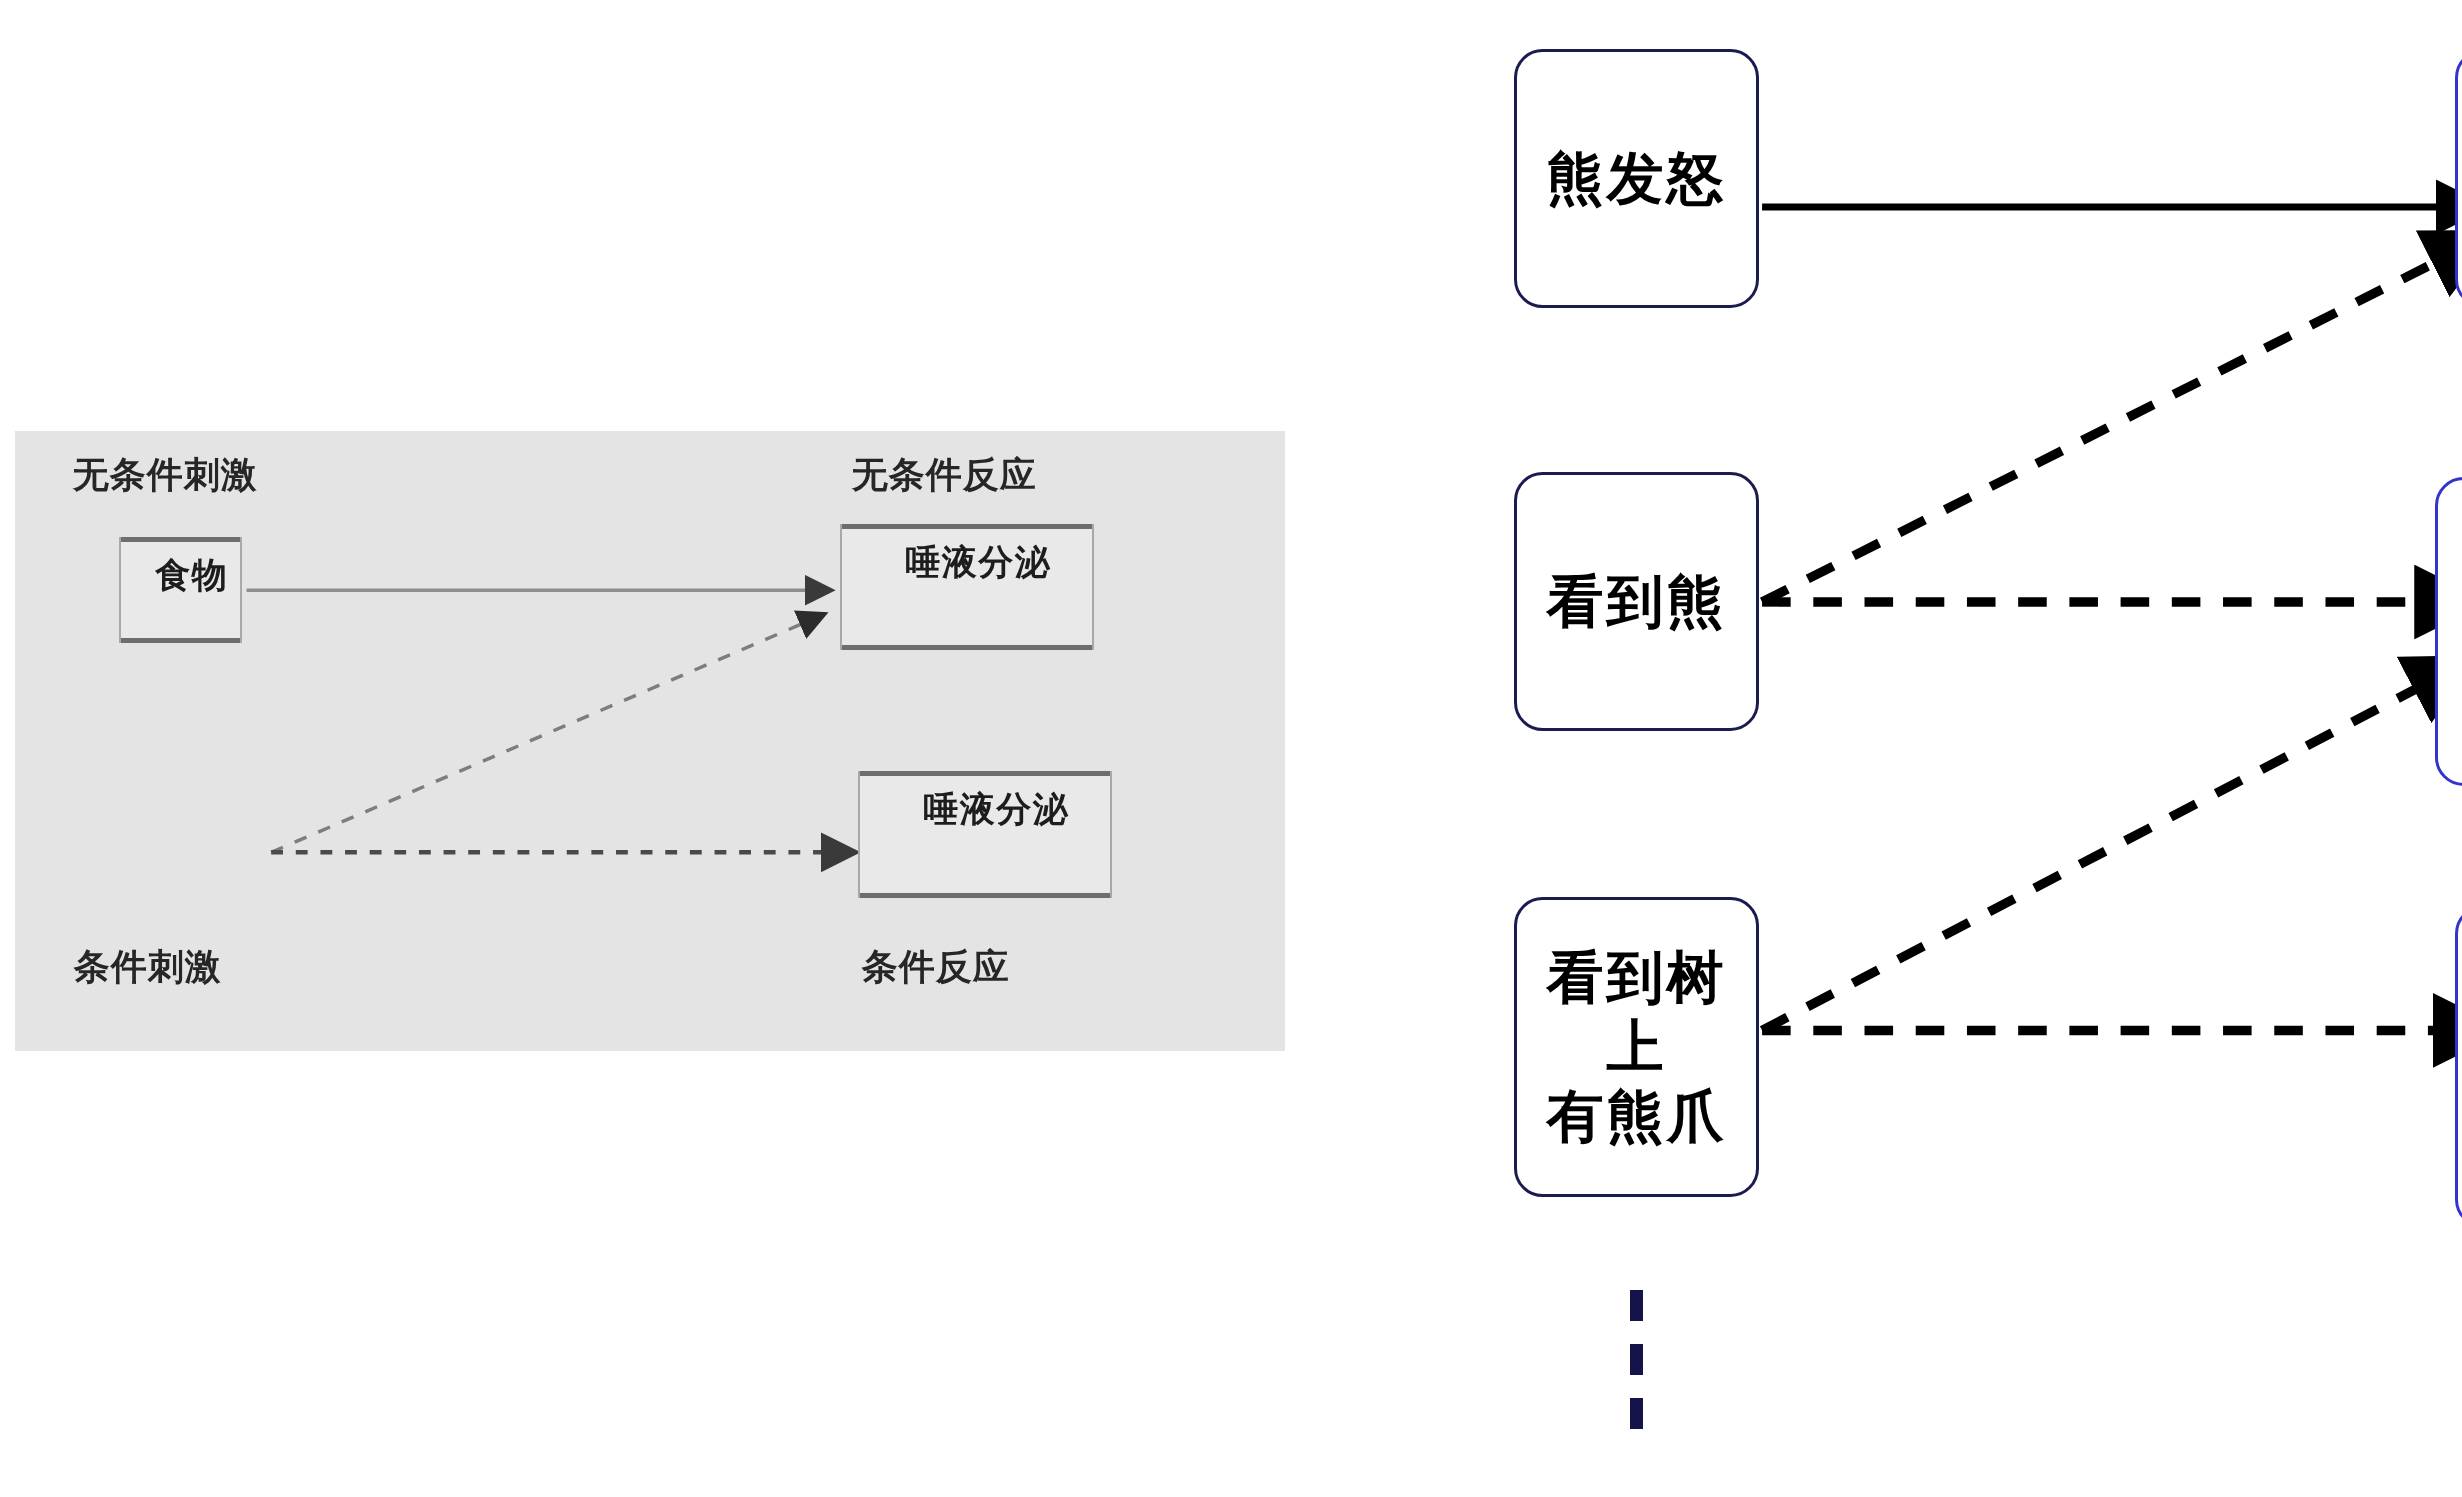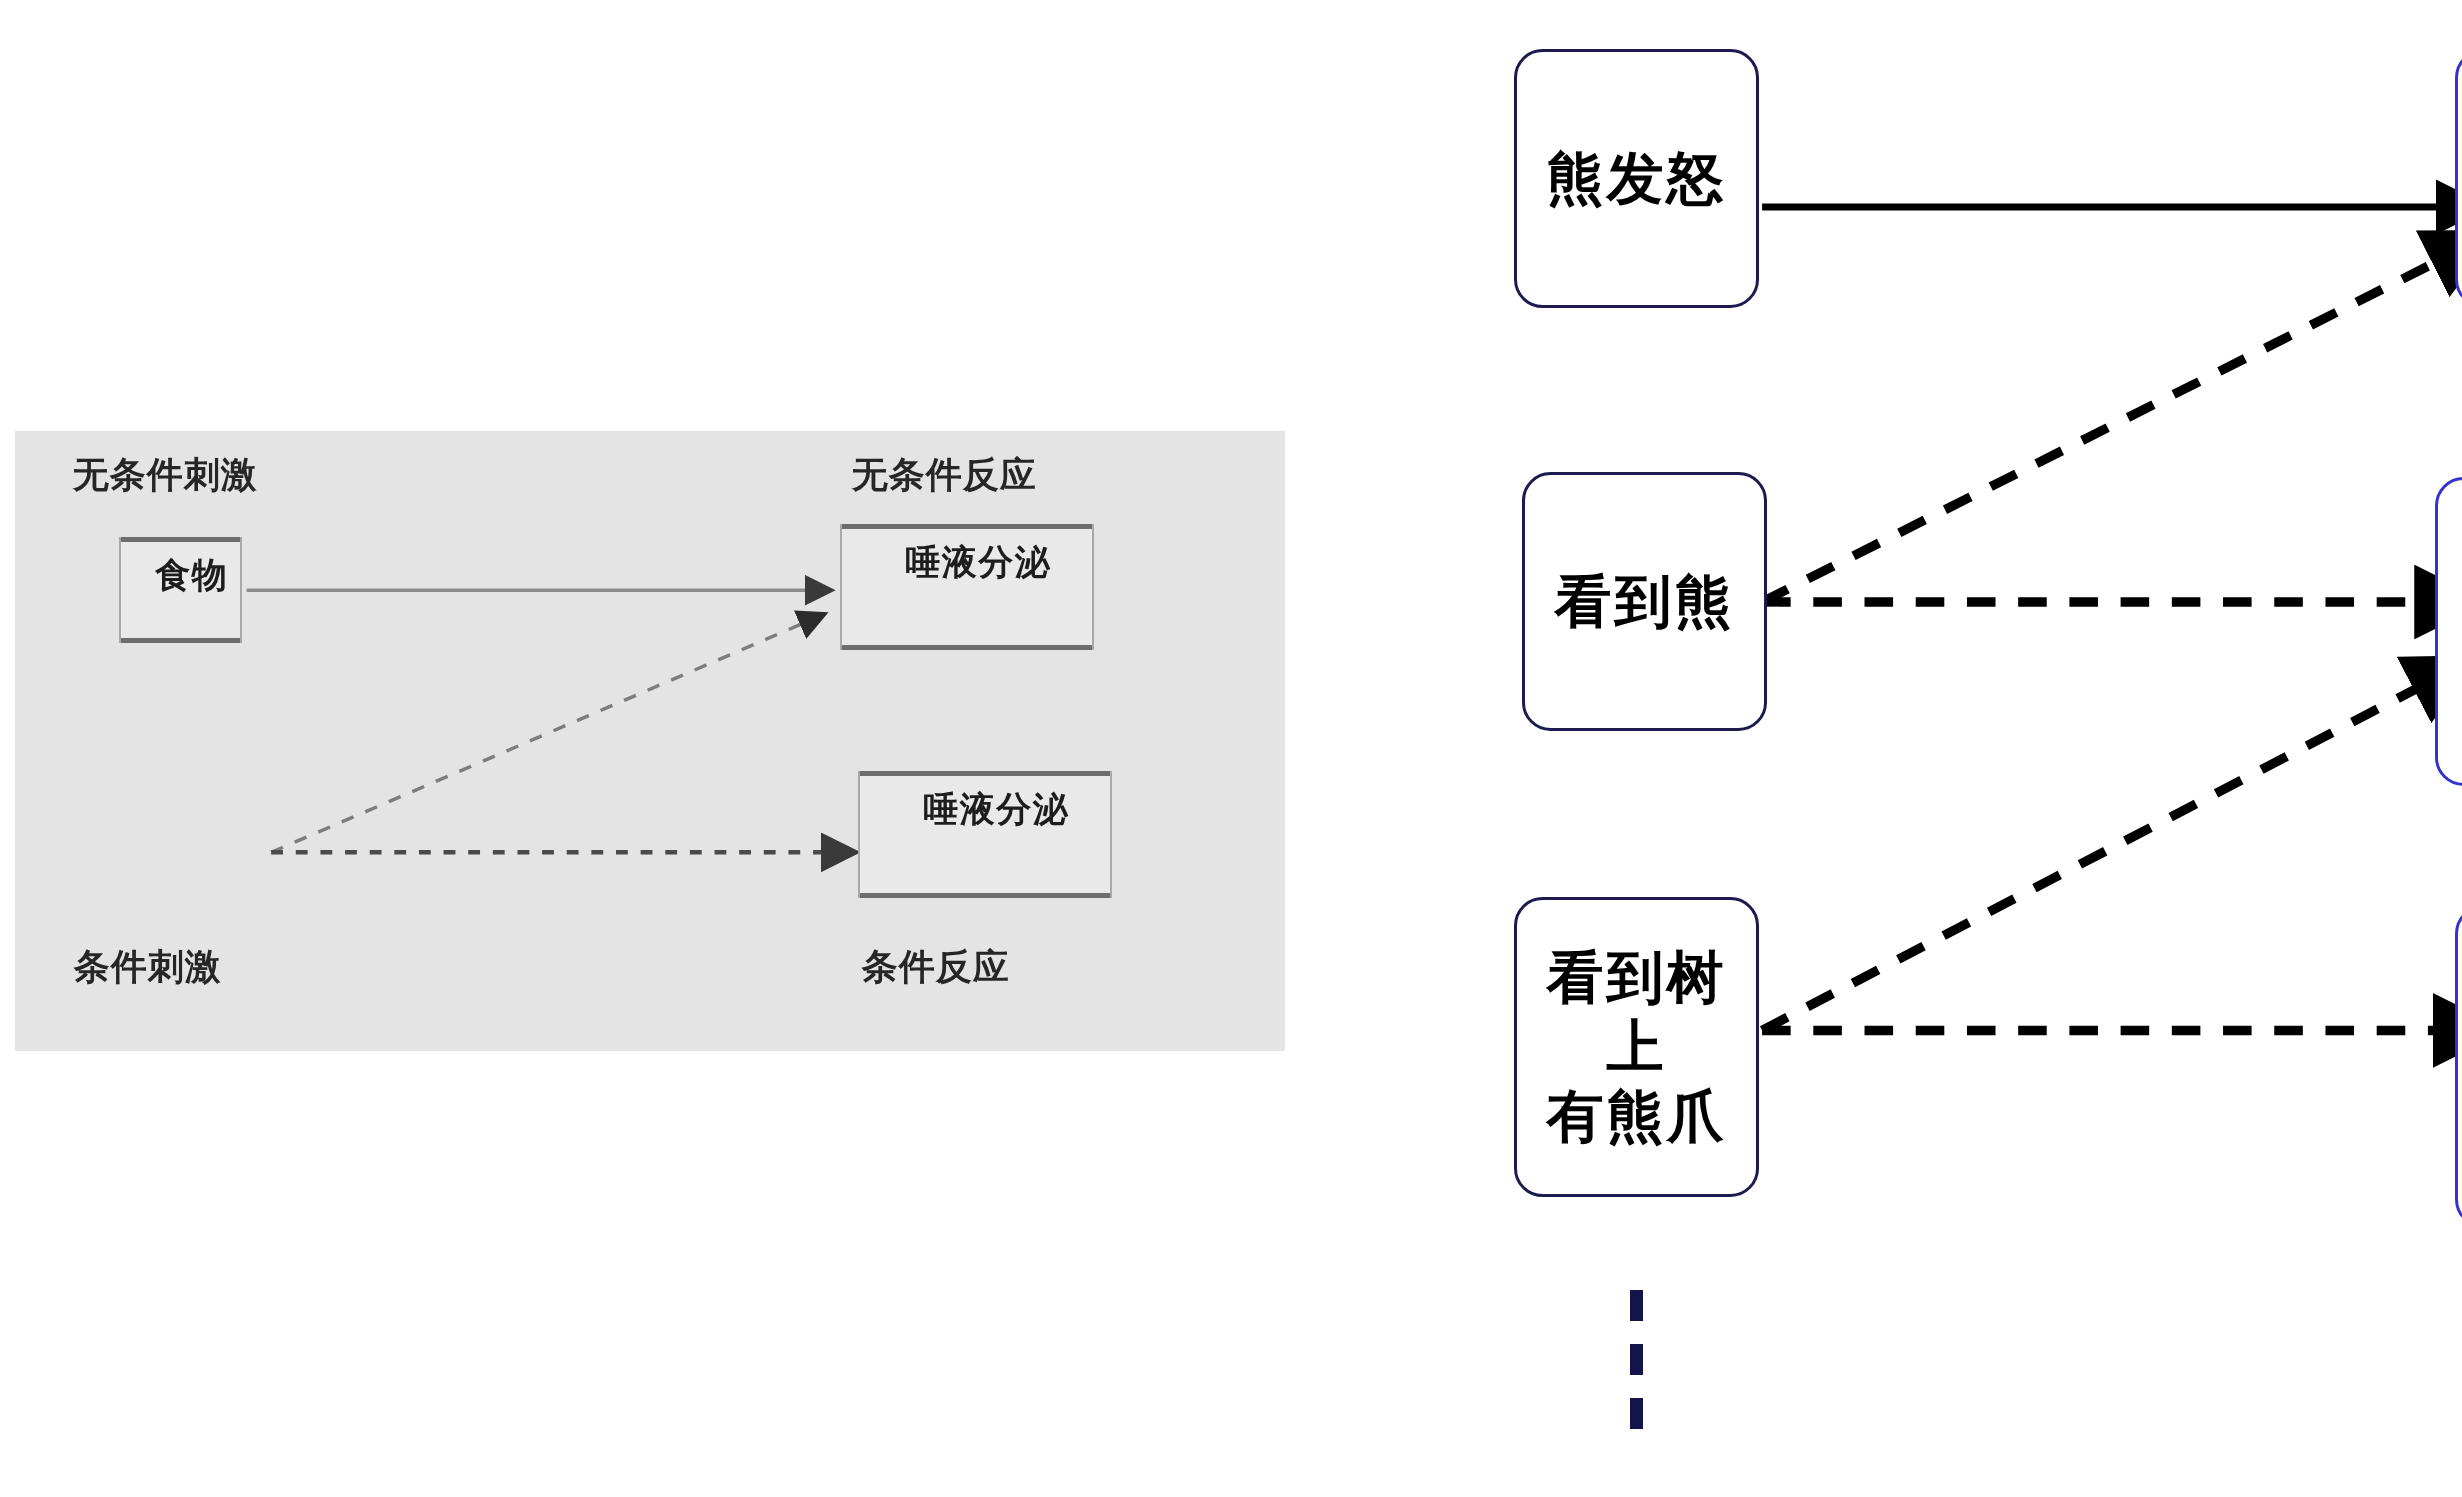--- a/index.html
+++ b/index.html
@@ -35,21 +35,21 @@
   
   .node{position:absolute;box-sizing:border-box;background:#ffffff;
         border-radius:28.6px;display:flex;align-items:center;
         justify-content:center;text-align:center;}
   .node.navy{border:3.4px solid #1b1b4f;}
   .node.blue{border:3.4px solid #3434cc;}
   .node .cjk{font-size:57px;font-weight:700;color:#000;letter-spacing:3px;
              line-height:1.22;font-family:"DejaVu Sans",sans-serif;}
 
   #node-bear-angry {left:1514px; top:49px;  width:245px; height:259px;}
-  #node-see-bear   {left:1514px; top:472px;  width:245px; height:259px;margin-left:8px;}
+  #node-see-bear   {left:1514px; top:472px;  width:245px; height:259px;}
   #node-see-claw   {left:1514px; top:897px; width:245px; height:300px;}
   #node-reward     {left:2455px; top:49px;  width:241px; height:259px;}
   #node-vsp        {left:2435px; top:477px;  width:256px; height:309px;}
   #node-vs         {left:2455px; top:905px; width:241px; height:323px;}
 
   #arrow-svg{position:absolute;left:0;top:0;width:3306px;height:1498px;
              pointer-events:none;}
 
   
   .dots{position:absolute;display:flex;flex-direction:column;

